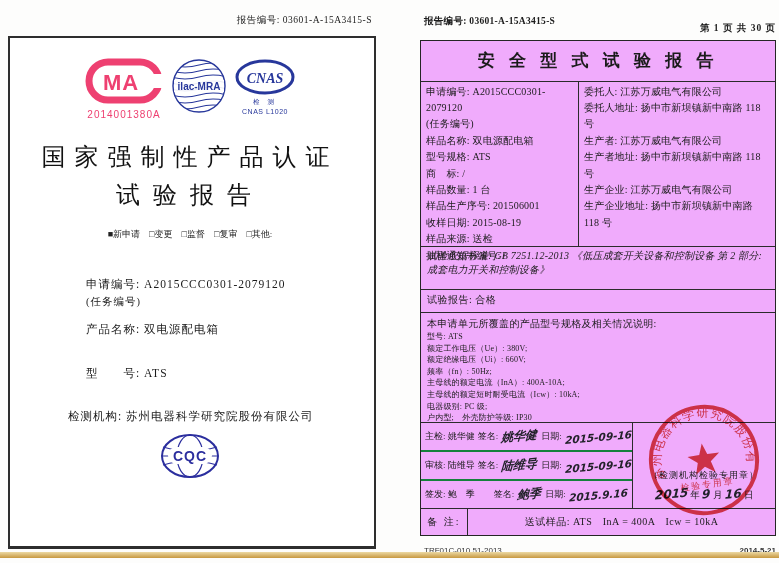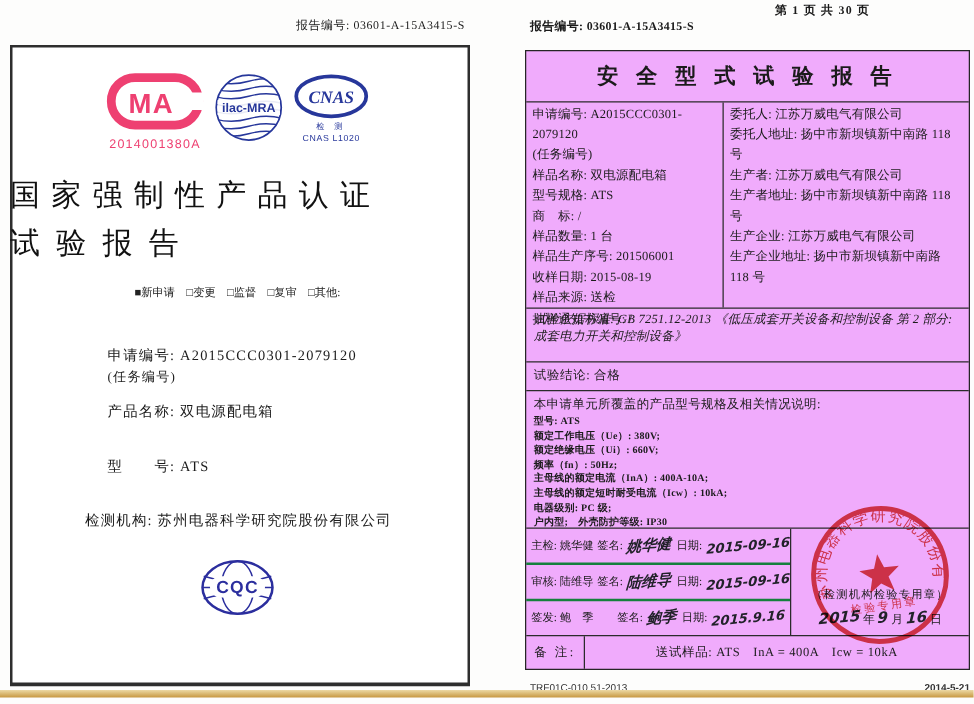--- a/index.html
+++ b/index.html
@@ -18,50 +18,50 @@
 
   
   .lp-report-no{top:14px;left:0;width:372px;text-align:right;font-size:9.5px;letter-spacing:.5px;}
   .lp-border{left:8px;top:36px;width:364px;height:508px;border:2px solid #2e2e2e;border-bottom-width:3px;background:#fff;}
   .lp-logos{left:8px;top:58px;width:364px;height:70px;display:flex;justify-content:center;align-items:flex-start;gap:8px;}
   .cma-wrap{text-align:center;}
   .cma-number{color:#ee4071;font-size:10px;letter-spacing:1px;margin-top:1px;font-family:"Liberation Sans",sans-serif;}
   .cnas-wrap{text-align:center;line-height:8px;}
   .cnas-sub{color:#27379b;font-size:6.5px;letter-spacing:3px;margin-top:2px;font-family:"Liberation Sans",sans-serif;}
   .cnas-code{color:#27379b;font-size:7px;letter-spacing:.5px;margin-top:2px;font-family:"Liberation Sans",sans-serif;}
-  .lp-title{left:8px;top:138px;width:364px;text-align:left;font-size:24px;letter-spacing:9px;line-height:38px;color:#111;}
+  .lp-title{left:8px;top:138px;width:364px;text-align:center;font-size:24px;letter-spacing:9px;line-height:38px;color:#111;}
   .lp-title2{letter-spacing:13px;}
   .lp-apply{left:8px;top:228px;width:364px;display:flex;justify-content:center;gap:9px;font-size:9px;color:#222;}
   .lp-field{font-size:11.5px;letter-spacing:1px;}
   .f-app{left:86px;top:277px;}
   .f-task{left:86px;top:295px;font-size:10.5px;}
   .f-prod{left:86px;top:322px;}
   .f-model{left:86px;top:366px;}
   .f-agency{left:68px;top:409px;}
-  .lp-cqc{left:8px;top:446px;width:364px;display:flex;justify-content:center;}
+  .lp-cqc{left:8px;top:432px;width:364px;display:flex;justify-content:center;}
 
   
   .rp-head-left{left:424px;top:15px;font-size:9.5px;font-weight:bold;letter-spacing:.3px;}
-  .rp-head-right{left:620px;top:2px;width:156px;text-align:left;font-size:9.5px;font-weight:bold;letter-spacing:1px;}
+  .rp-head-right{left:620px;top:22px;width:156px;text-align:right;font-size:9.5px;font-weight:bold;letter-spacing:1px;}
   .rp-table{left:420px;top:40px;width:356px;height:496px;border:1.5px solid #262626;background:#f0abfc;
             display:flex;flex-direction:column;box-sizing:border-box;font-size:10px;}
   .row{border-top:1px solid #2b2b2b;box-sizing:border-box;position:relative;}
   .row:first-child{border-top:none;}
   .r-title{height:40px;display:flex;align-items:center;justify-content:center;
            font-size:17px;font-weight:600;letter-spacing:5px;}
   .r-info{height:165px;display:flex;}
   .cell{box-sizing:border-box;padding:2px 5px;}
   .info-left{width:158px;border-right:1px solid #2b2b2b;}
   .info-right{flex:1;}
   .info-line{line-height:16.4px;white-space:pre-wrap;letter-spacing:.2px;}
   .r-standard{height:44px;padding:2px 6px;line-height:14px;letter-spacing:.2px;box-sizing:border-box;font-style:italic;}
   .r-conclusion{height:23px;padding:3px 6px;box-sizing:border-box;letter-spacing:.5px;}
   .r-coverage{height:110px;padding:3px 6px;box-sizing:border-box;}
   .coverage-title{font-size:10px;line-height:15px;letter-spacing:.3px;}
-  .spec-line{font-size:8px;line-height:11.6px;letter-spacing:.2px;font-weight:bold;}
+  .spec-line{font-size:8px;line-height:11.6px;letter-spacing:.2px;}
   .r-sigs{height:87px;display:flex;}
   .sig-col{width:212px;border-right:1px solid #2b2b2b;display:flex;flex-direction:column;box-sizing:border-box;}
   .sig-row{flex:1;border-top:2px solid #15803d;display:flex;align-items:center;
            padding:0 4px;gap:3px;font-size:9px;white-space:nowrap;overflow:visible;}
   .sig-row:first-child{border-top:none;}
   .sig-who{width:66px;display:inline-block;}
   .hand-name{font-size:12px;margin-right:1px;}
   .hand-date{font-size:10.5px;}
   .seal-cell{flex:1;position:relative;}
   .seal-caption{position:absolute;left:0;bottom:26px;width:100%;text-align:center;
@@ -185,21 +185,21 @@
           <div class="info-line">委托人地址: 扬中市新坝镇新中南路 118 号</div>
           <div class="info-line">生产者: 江苏万威电气有限公司</div>
           <div class="info-line">生产者地址: 扬中市新坝镇新中南路 118 号</div>
           <div class="info-line">生产企业: 江苏万威电气有限公司</div>
           <div class="info-line">生产企业地址: 扬中市新坝镇新中南路 118 号</div>
         </div>
     </div>
 
     <div class="row r-standard">试验依据标准: GB 7251.12-2013 《低压成套开关设备和控制设备 第 2 部分: 成套电力开关和控制设备》</div>
 
-    <div class="row r-conclusion">试验结论: 合格</div>
+    <div class="row r-conclusion">试验报告: 合格</div>
 
     <div class="row r-coverage">
       <div class="coverage-title">本申请单元所覆盖的产品型号规格及相关情况说明:</div>
       <div>
           <div class="spec-line">型号: ATS</div>
           <div class="spec-line">额定工作电压（Ue）: 380V;</div>
           <div class="spec-line">额定绝缘电压（Ui）: 660V;</div>
           <div class="spec-line">频率（fn）: 50Hz;</div>
           <div class="spec-line">主母线的额定电流（InA）: 400A-10A;</div>
           <div class="spec-line">主母线的额定短时耐受电流（Icw）: 10kA;</div>

